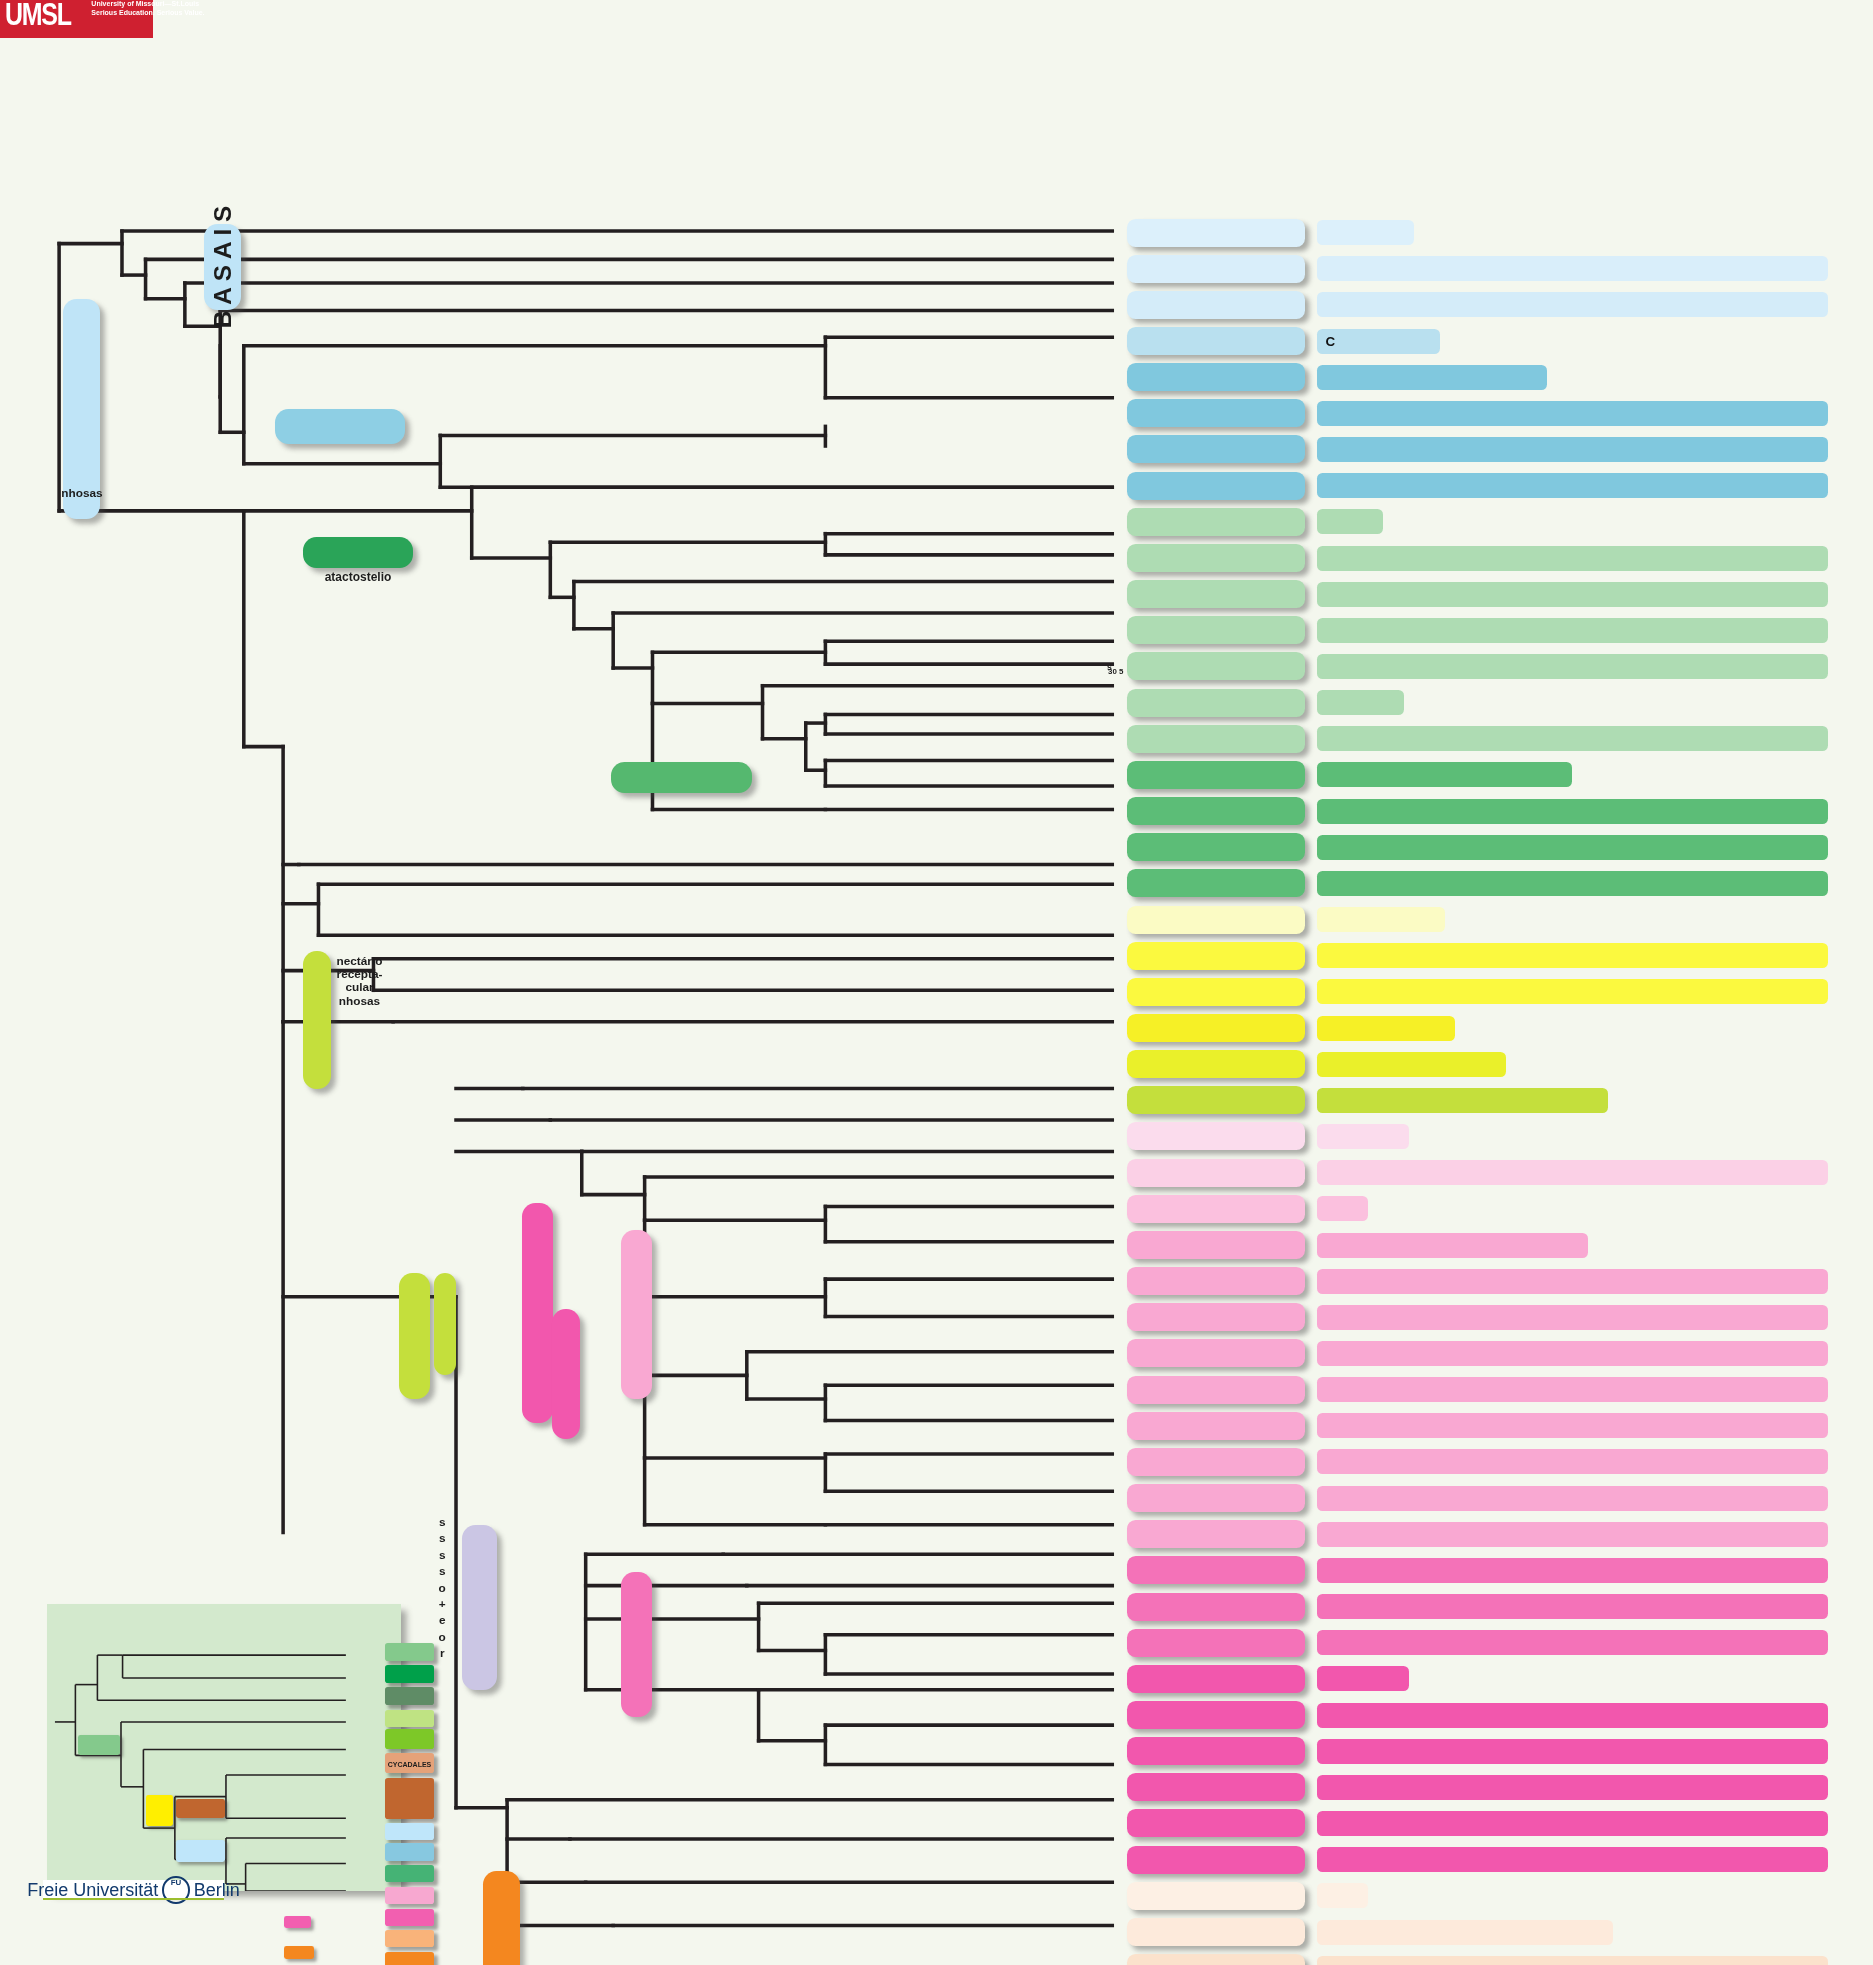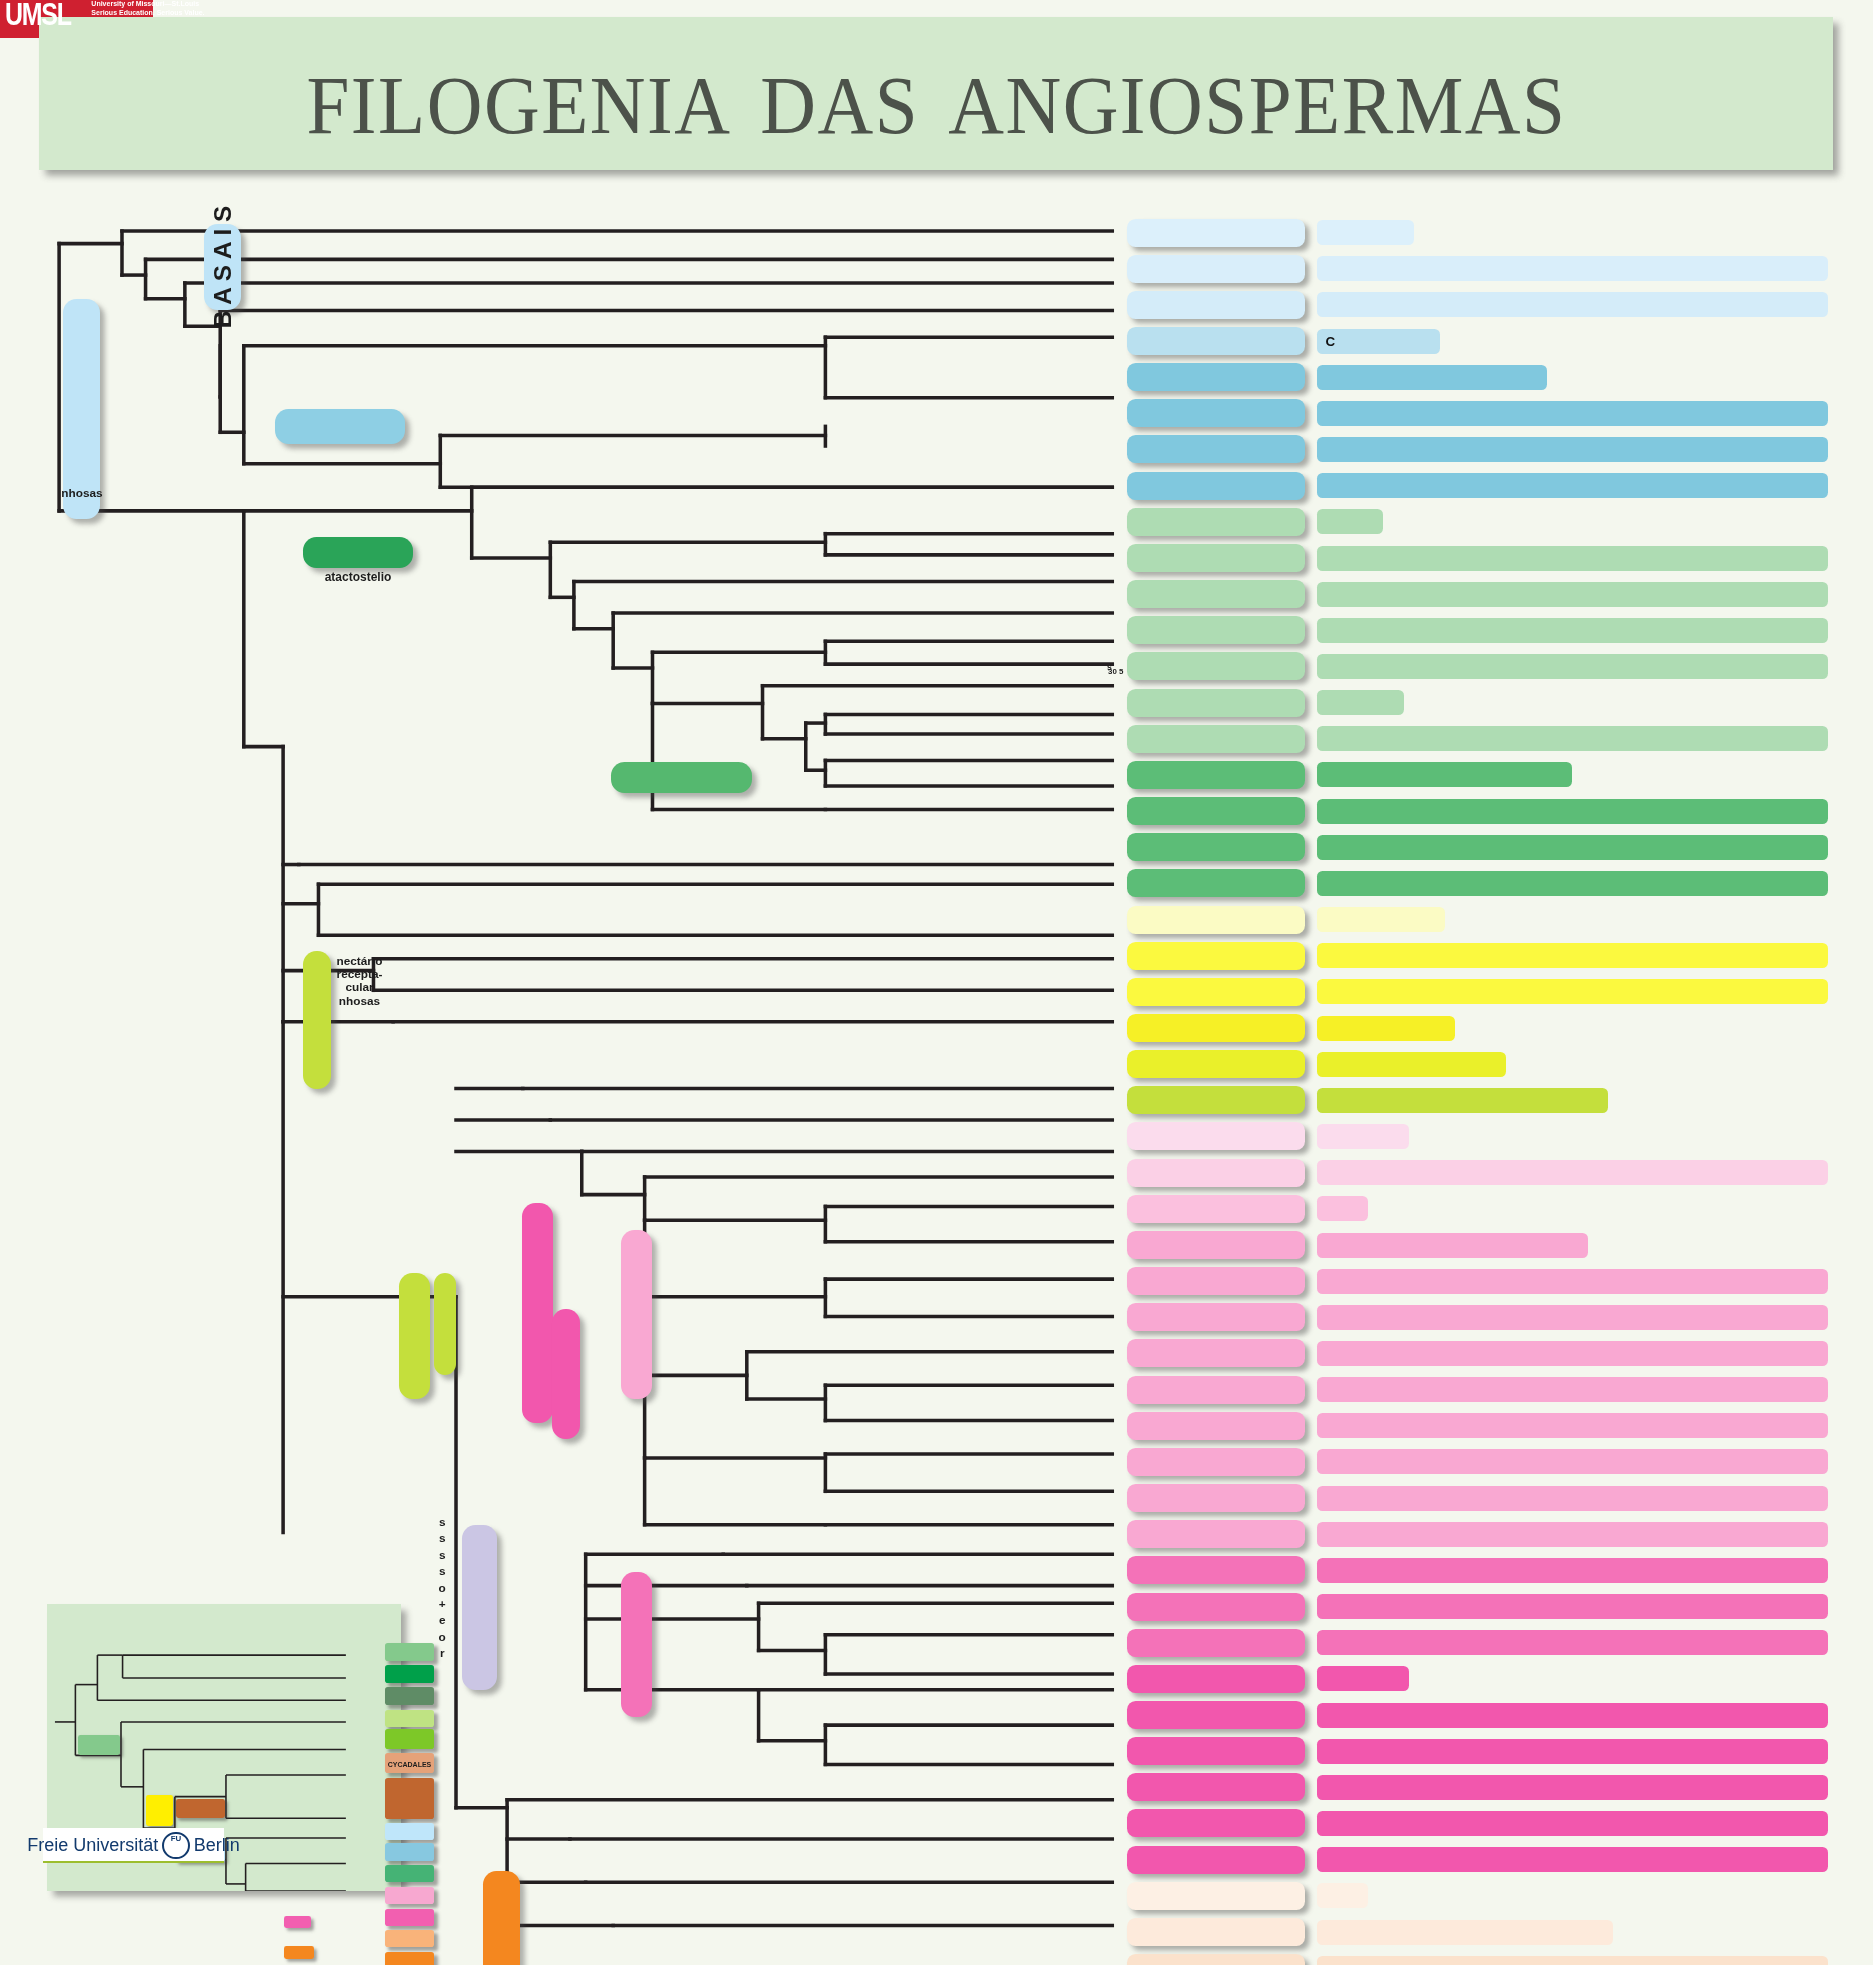--- a/index.html
+++ b/index.html
@@ -69,44 +69,41 @@
   }
   .inset-svg{position:absolute;left:0;top:0;width:354px;height:287px;}
   .inset-box{position:absolute;border-radius:2.4px;box-shadow:2.8px 2.8px 3.1px rgba(60,60,60,.45);}
   .inset-leafbox{position:absolute;border-radius:2.8px;box-shadow:3.1px 3.1px 3.5px rgba(60,60,60,.45);
                  display:flex;align-items:center;justify-content:center;margin-left:35px;}
   .inset-leaflabel{font-family:"Liberation Sans",sans-serif;font-size:10.2px;font-weight:bold;
                    color:#1d1d1d;font-variant:small-caps;text-transform:lowercase;}
 
   
   .logo-card{position:absolute;background:#ffffff;display:flex;align-items:center;justify-content:center;}
-  .fu-logo{left:43px;top:1828px;width:181px;height:35px;}
+  .fu-logo{left:43px;top:1880px;width:181px;height:20px;}
   .fu-inner{display:flex;align-items:center;gap:3.9px;font-family:"Liberation Sans",sans-serif;
             font-size:18px;color:#123a6d;white-space:nowrap;}
   .fu-seal{width:27.5px;height:27.5px;border-radius:50%;border:2px solid #123a6d;
            display:flex;align-items:flex-start;justify-content:center;box-sizing:border-box;}
   .fu-seal span{font-size:7.9px;color:#123a6d;font-weight:bold;}
   .fu-rule{position:absolute;left:0;bottom:0;width:100%;height:2.4px;background:#9cbe2e;}
 
   .umsl-logo{left:43px;top:2177px;width:153px;height:38px;background:#cf2030;
              display:flex;align-items:flex-start;}
   .umsl-u{font-family:"Liberation Sans",sans-serif;font-weight:bold;font-size:32px;
           color:#fff;letter-spacing:-1.6px;transform:scaleX(.78);transform-origin:left center;
           margin-left:4.7px;line-height:.9;}
   .umsl-sub{display:flex;flex-direction:column;margin-left:2.4px;}
   .umsl-sub div{color:#fff;font-size:7px;font-weight:bold;white-space:nowrap;line-height:1.25;}
 </style>
 </head>
 <body>
 
 <div class="poster">
 
-  <div class="title-banner">
-    <div class="title-text">Filogenia das Angiospermas</div>
-  </div>
 
   <svg class="tree-svg" viewBox="0 0 4768 6741">
     <g fill="none" stroke="#231f20" stroke-width="9" stroke-linecap="square">
 
       <path d="M150 620 L150 1300"></path>
       <path d="M150 620 L310 620"></path>
       <path d="M310 588 L310 700"></path>
       <path d="M310 588 L2830 588"></path>
       <path d="M310 700 L370 700"></path>
       <path d="M370 660 L370 760"></path>

